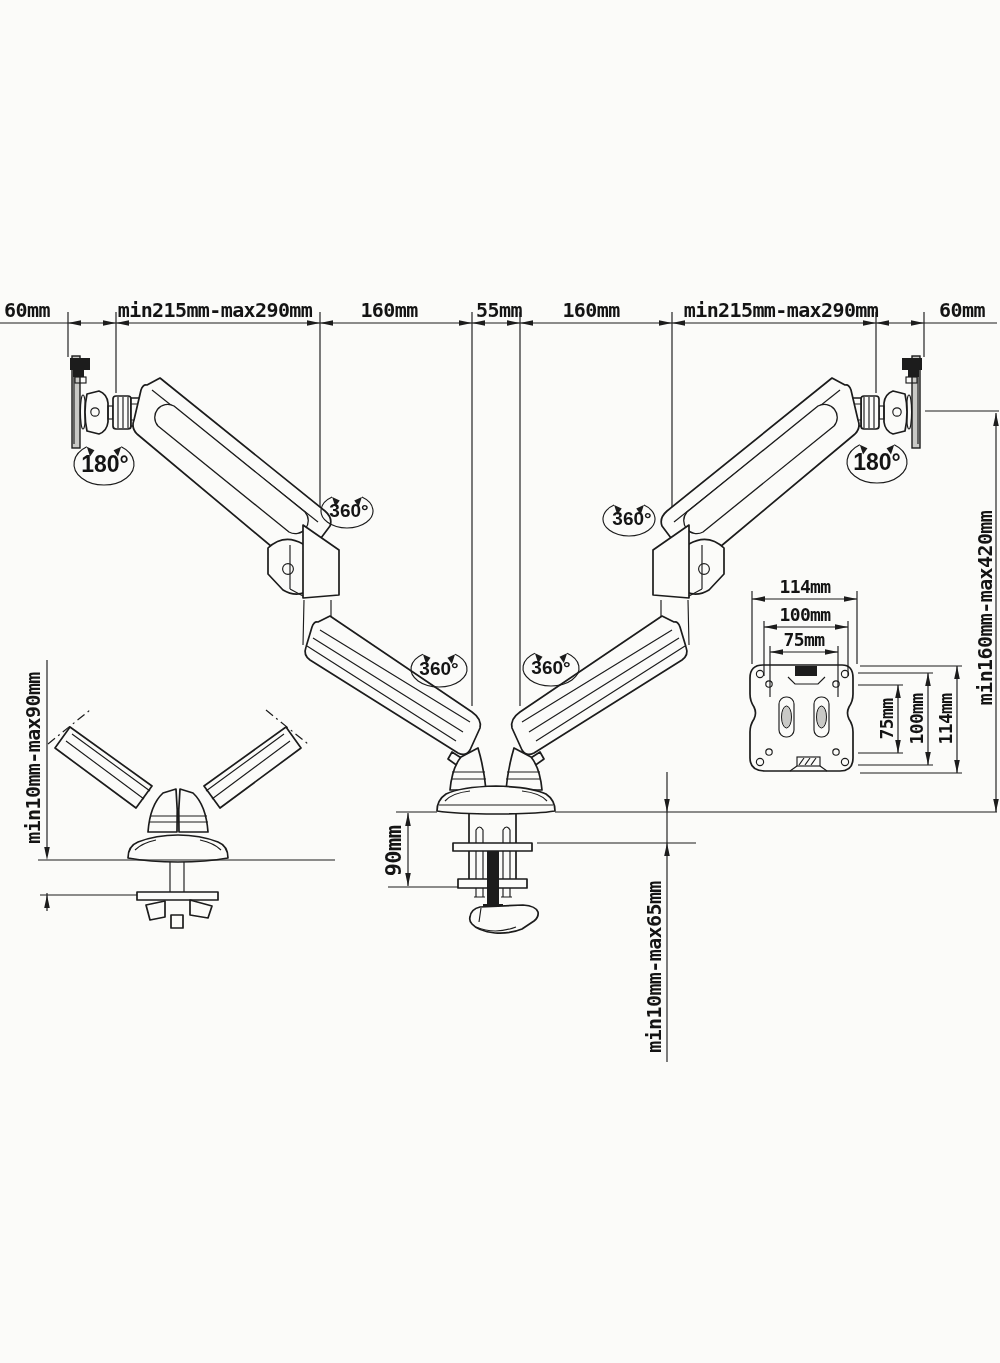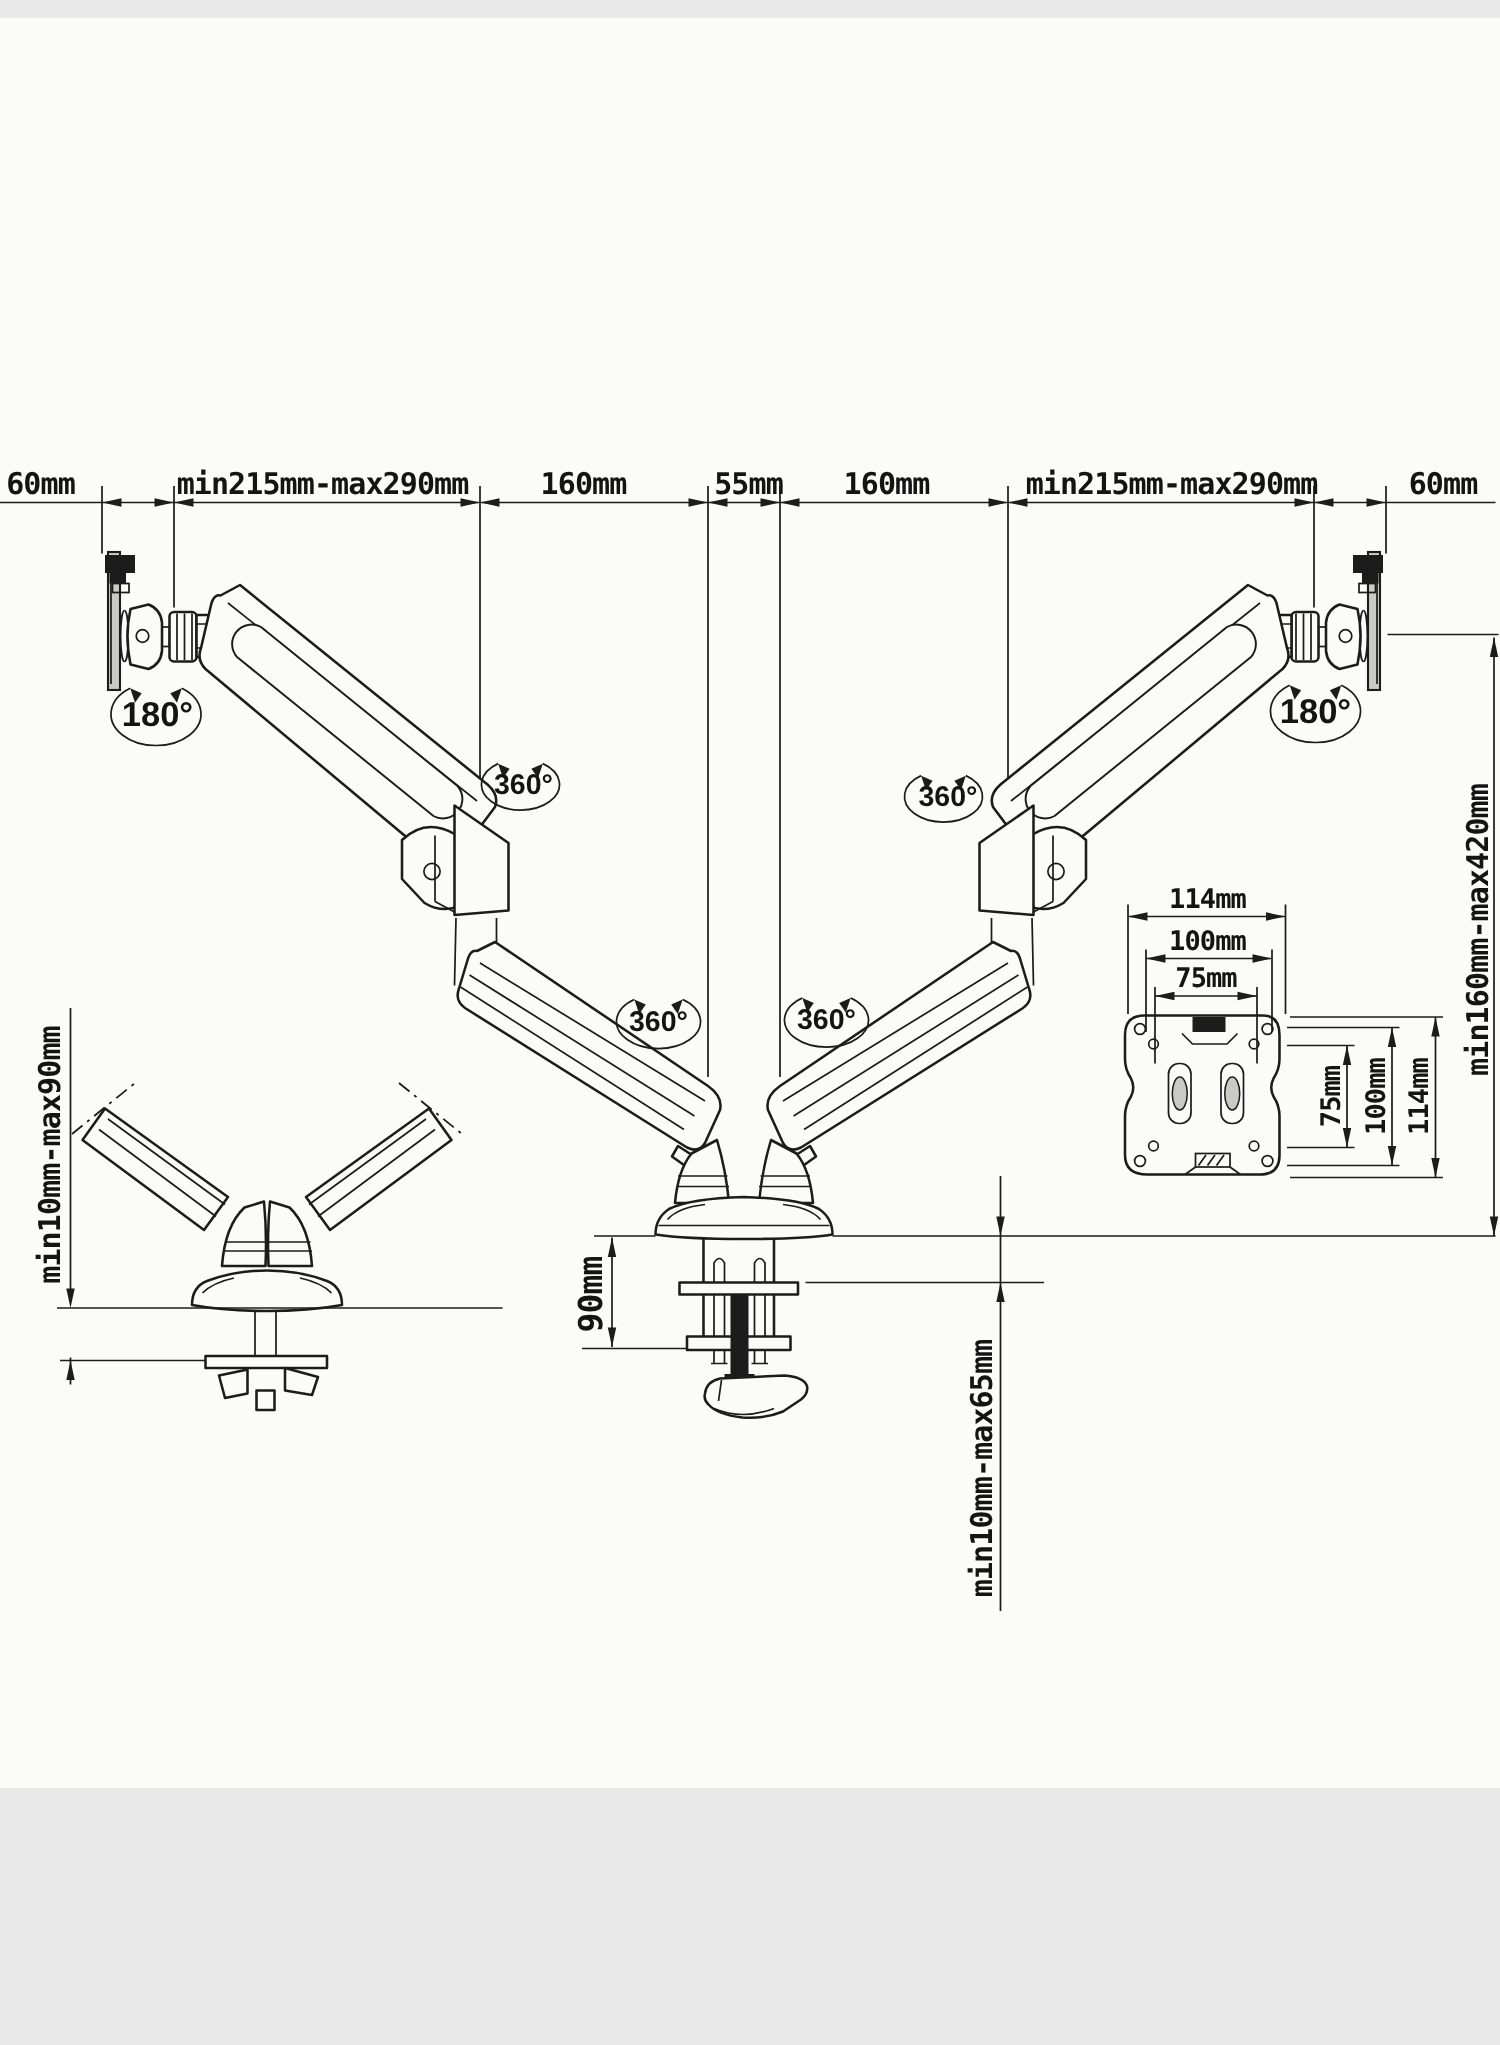--- a/index.html
+++ b/index.html
@@ -1,16 +1,16 @@
 <!DOCTYPE html>
 <html><head>
 <meta charset="utf-8">
 <style>
   html,body{margin:0;padding:0;background:#e8e8e8;}
-  .stage{position:relative;width:1000px;height:1180px;background:#fbfbf9;overflow:hidden;margin:12px auto;}
+  .stage{position:relative;width:1000px;height:1363px;background:#fbfbf9;overflow:hidden;margin:0 auto;}
   svg{display:block;position:absolute;left:0;top:0;}
   .ln{stroke:#1c1c1c;stroke-width:1.7;fill:none;stroke-linecap:round;stroke-linejoin:round;}
   .thin{stroke:#1c1c1c;stroke-width:1.15;fill:none;stroke-linecap:butt;}
   .dash{stroke:#1c1c1c;stroke-width:1.2;fill:none;stroke-dasharray:9 4 2 4;}
   .blk{fill:#1c1c1c;stroke:none;}
   .gry{fill:#c9c9c6;stroke:#1c1c1c;stroke-width:1.4;}
   .wht{fill:#fbfbf9;stroke:#1c1c1c;stroke-width:1.7;stroke-linejoin:round;}
   .dim{font:bold 20px "DejaVu Sans Mono", monospace;fill:#141414;letter-spacing:-0.6px;}
   .dimsm{font:bold 18px "DejaVu Sans Mono", monospace;fill:#141414;letter-spacing:-0.6px;}
   .rot{font:bold 23px "Liberation Sans", sans-serif;fill:#141414;}

